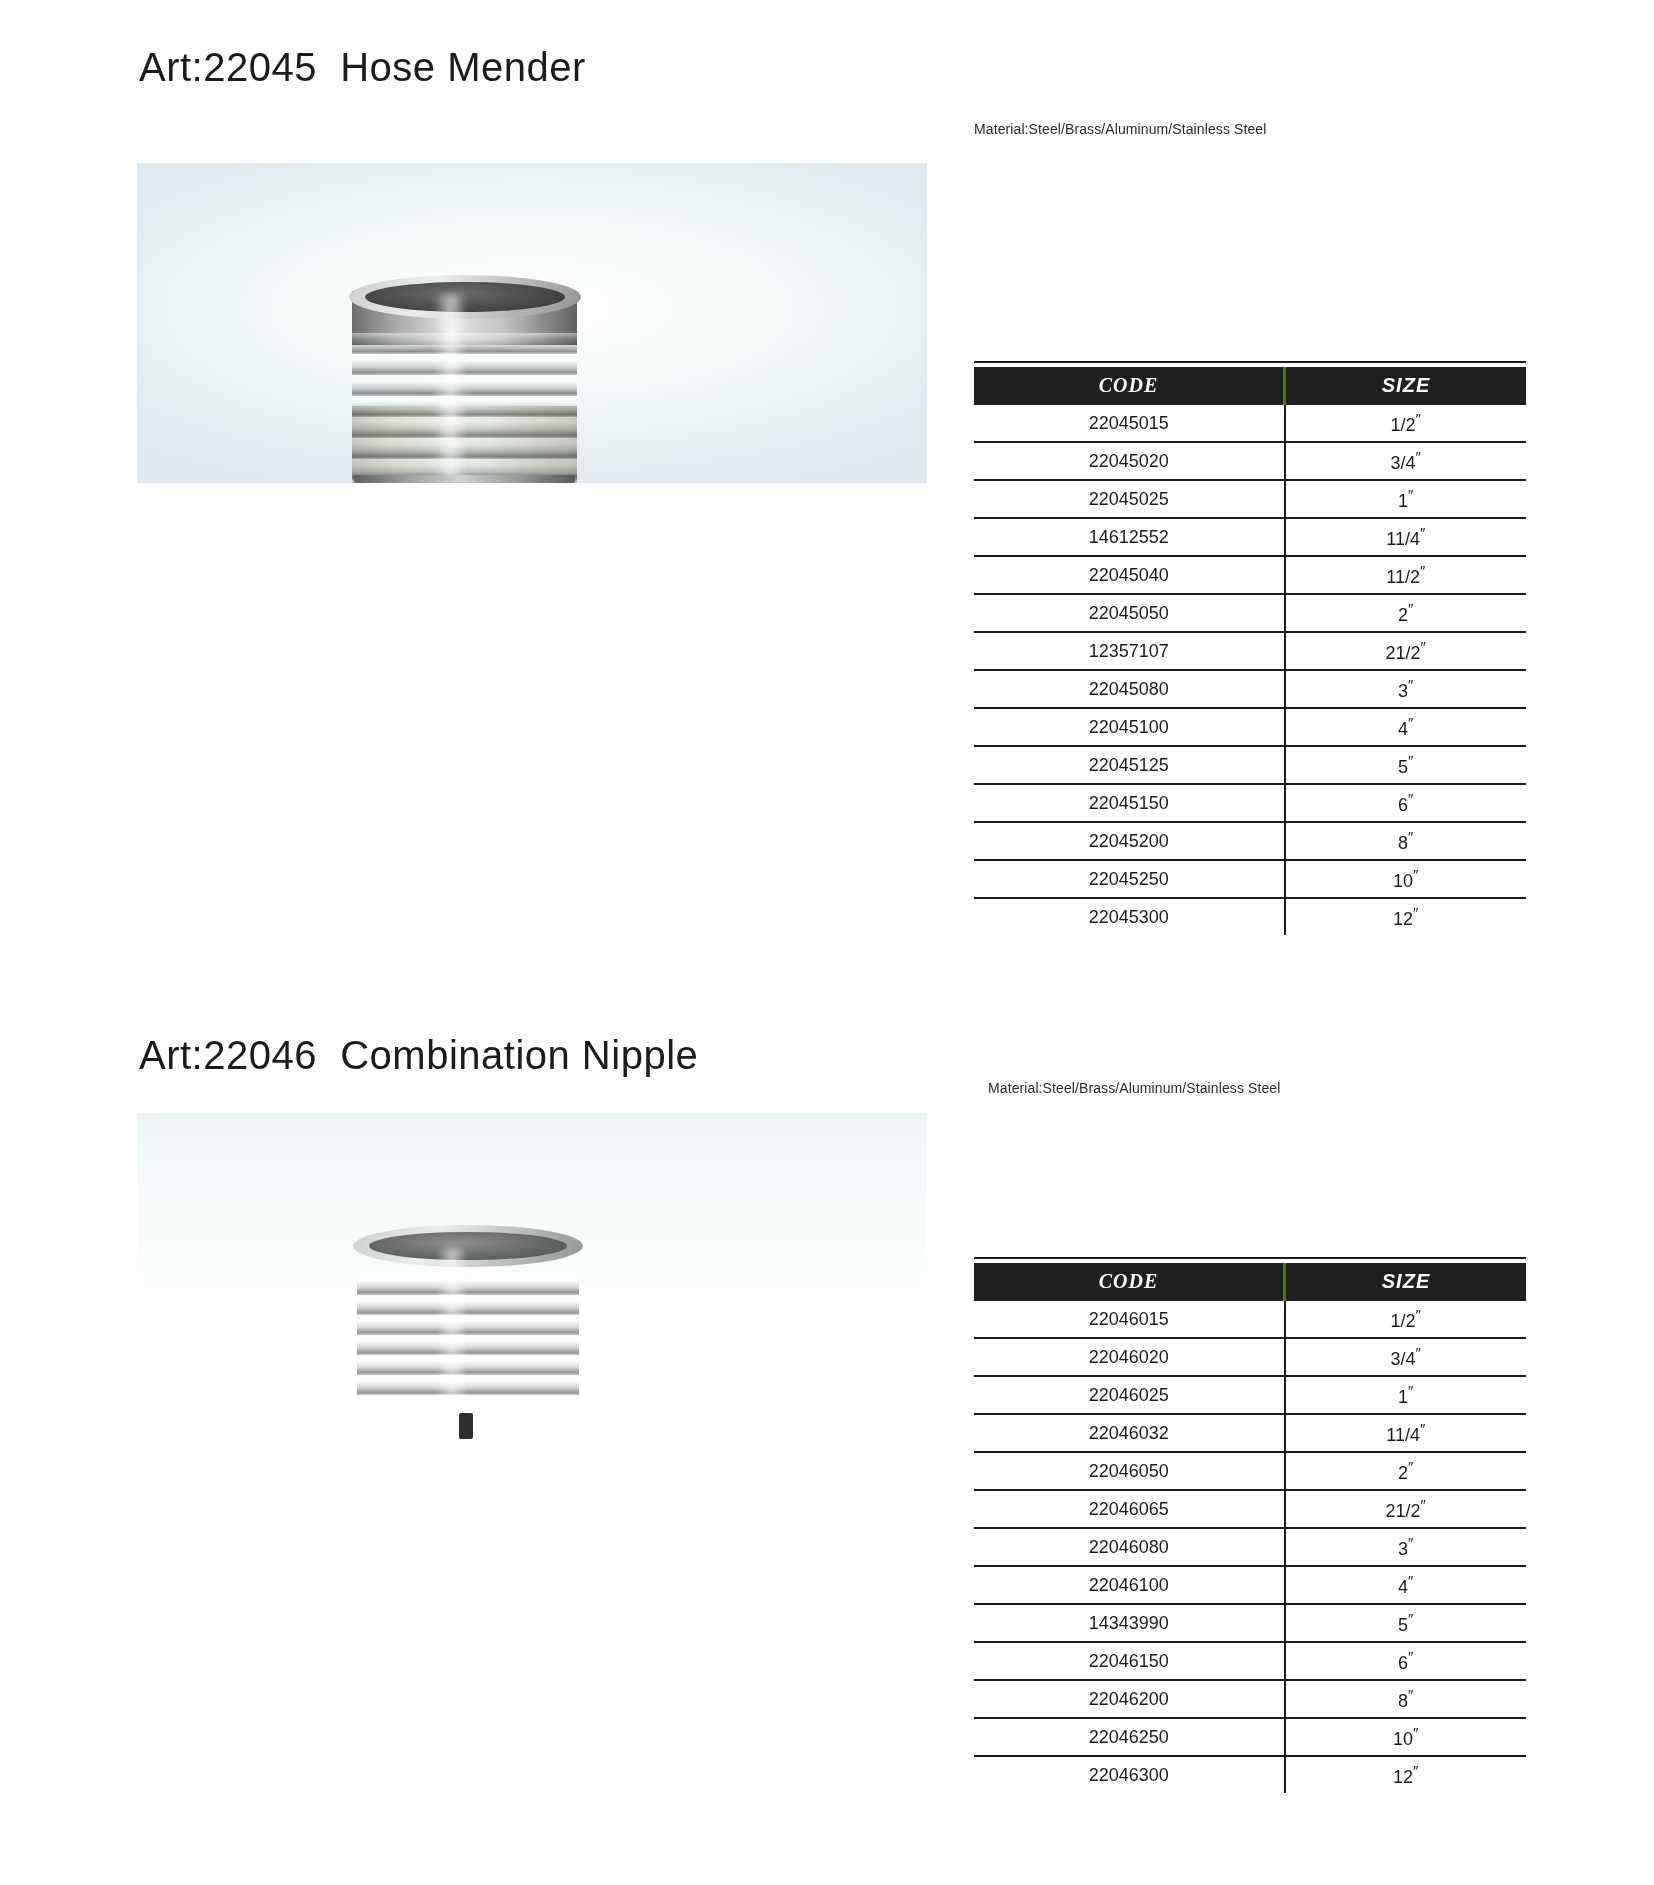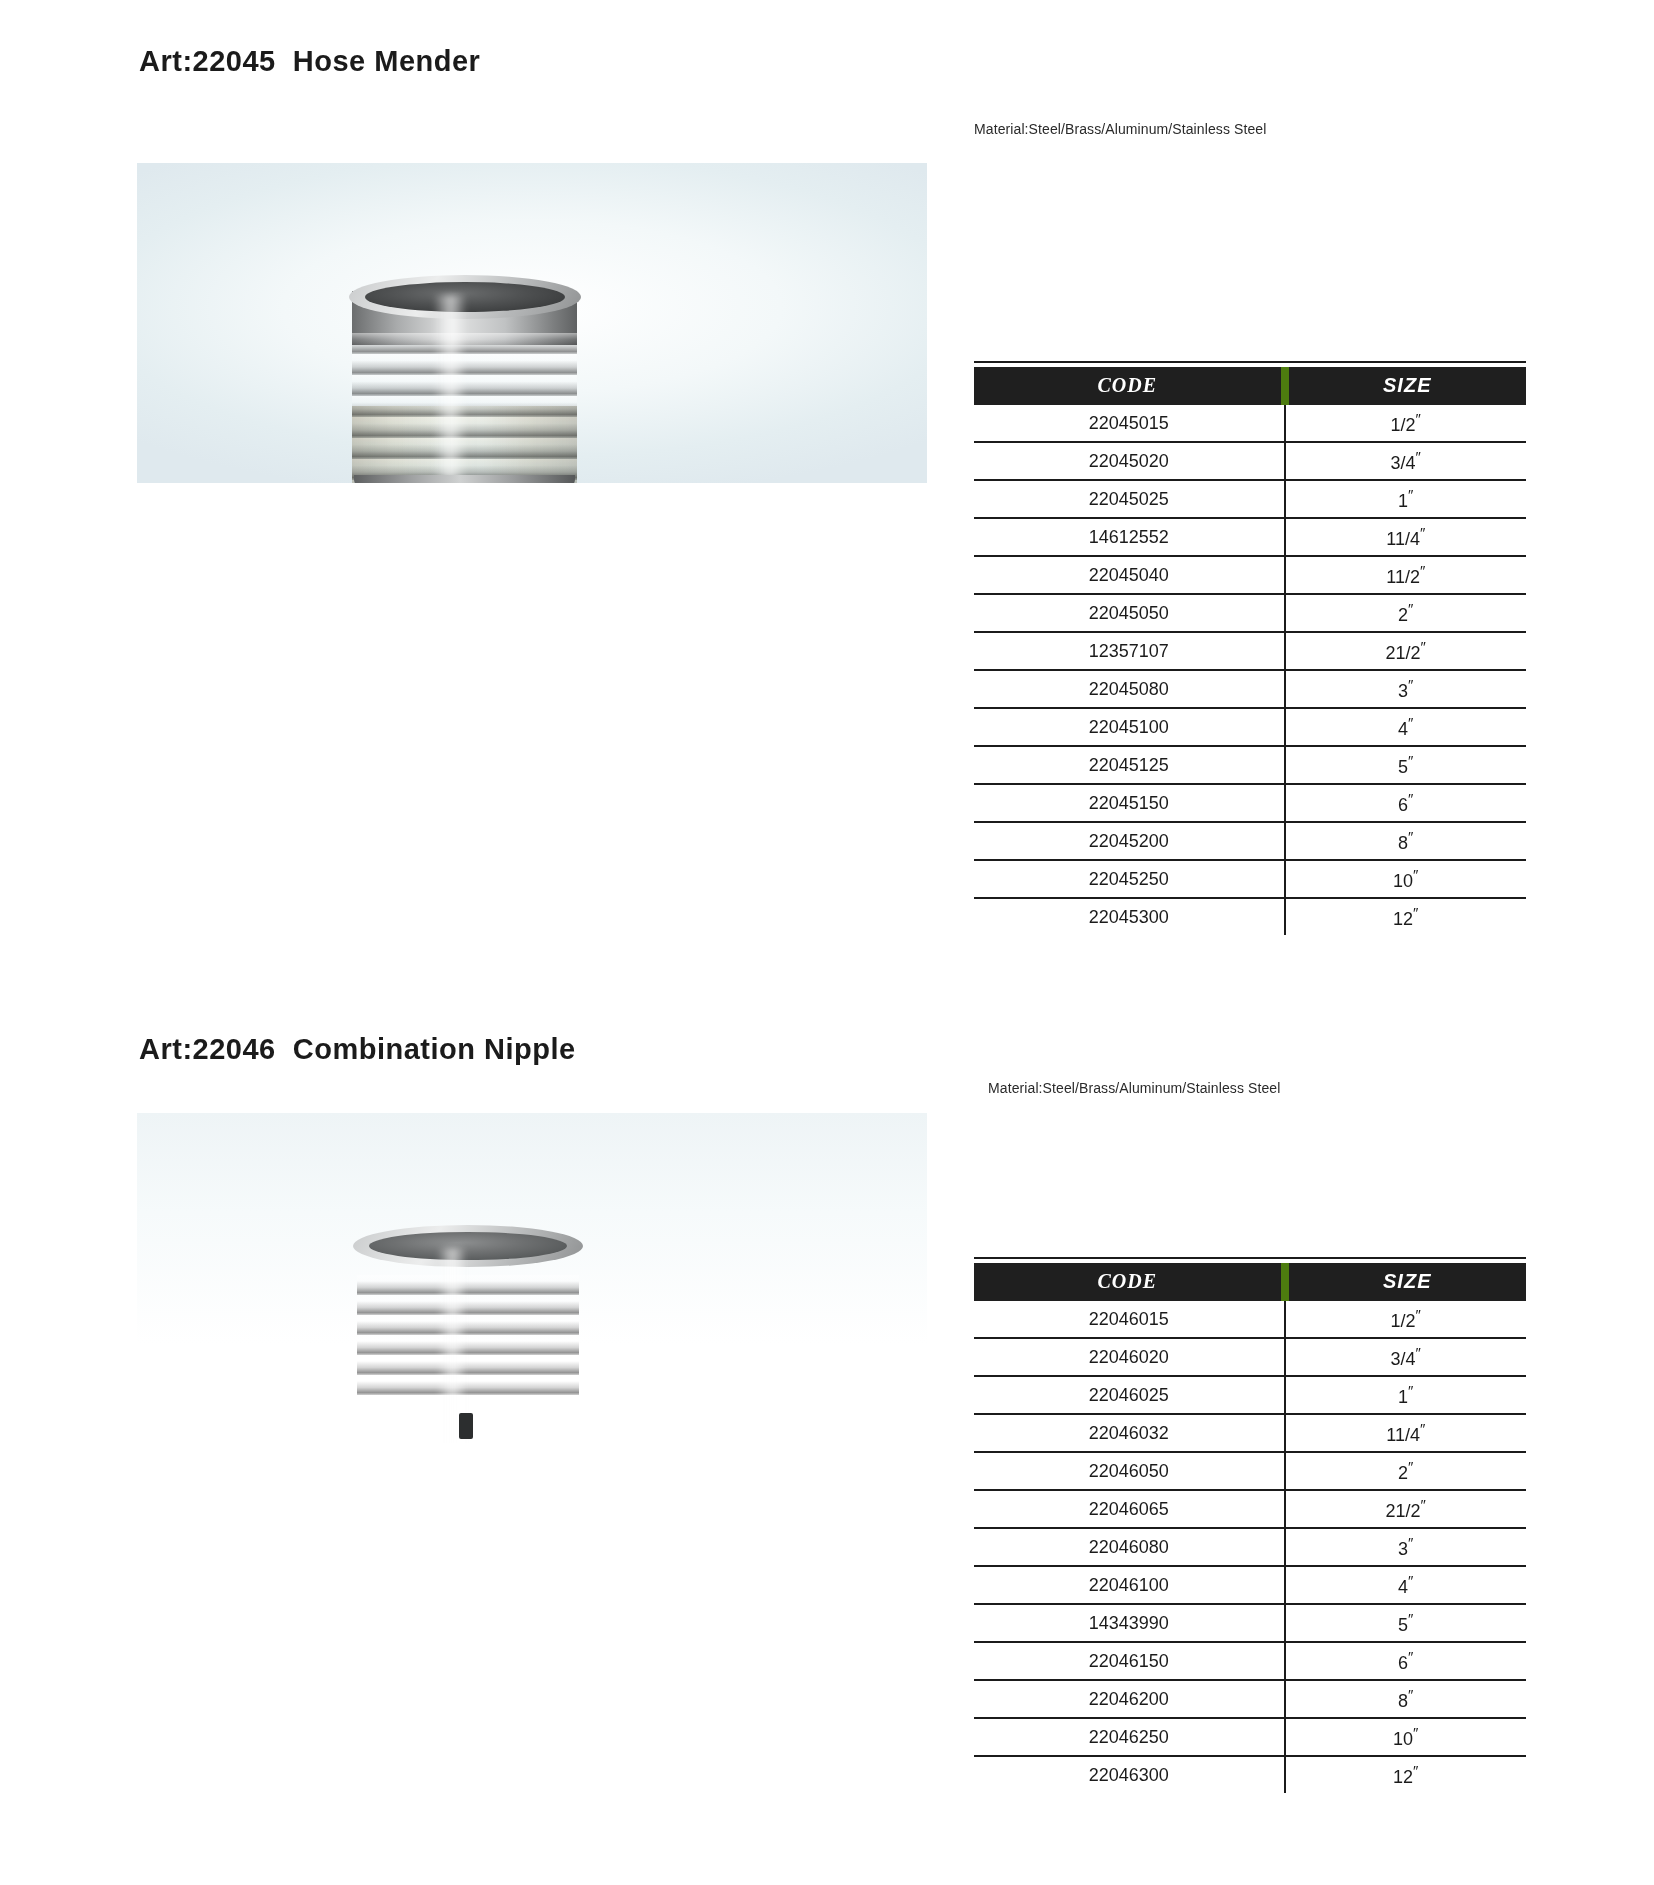--- a/index.html
+++ b/index.html
@@ -11,22 +11,22 @@
     font-family: "Liberation Sans", sans-serif;
     color: #1a1a1a;
     position: relative;
     overflow: hidden;
   }
 
   .section { position: relative; width: 100%; }
 
   
   .art-title {
-    font-size: 29px;
-    font-weight: bold;
+    font-size: 40px;
+    font-weight: normal;
     letter-spacing: 0.5px;
     color: #1b1b1b;
     white-space: pre;
     font-family: "Liberation Sans", sans-serif;
     text-align: right;
   }
 
   
   .material-line {
     font-size: 14px;
@@ -116,21 +116,21 @@
     font-weight: bold;
     font-size: 20px;
     letter-spacing: 1px;
     padding: 7px 0 8px 0;
     text-align: center;
     border: none;
   }
   .spec-table thead th.col-code { width: 270px; font-family: Liberation Serif, serif; }
   .spec-table thead th.col-size {
     width: 210px;
-    border-left: 8px solid #4d7c0f;
+    border-left: 3px solid #4d7c0f;
   }
   .spec-table tbody td {
     font-size: 18px;
     text-align: center;
     padding: 5px 0 5px 0;
     height: 26px;
     border-bottom: 2px solid #1b1b1b;
     color: #1b1b1b;
     background: #ffffff;
   }

